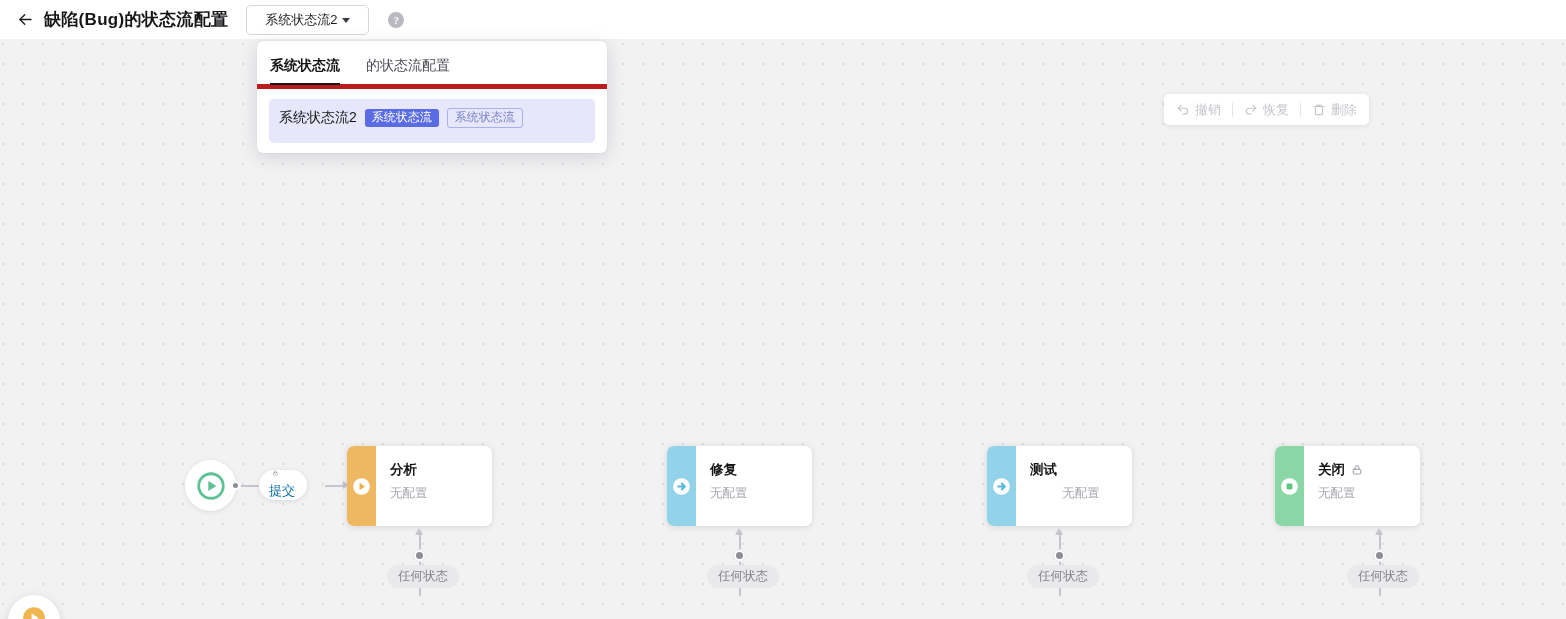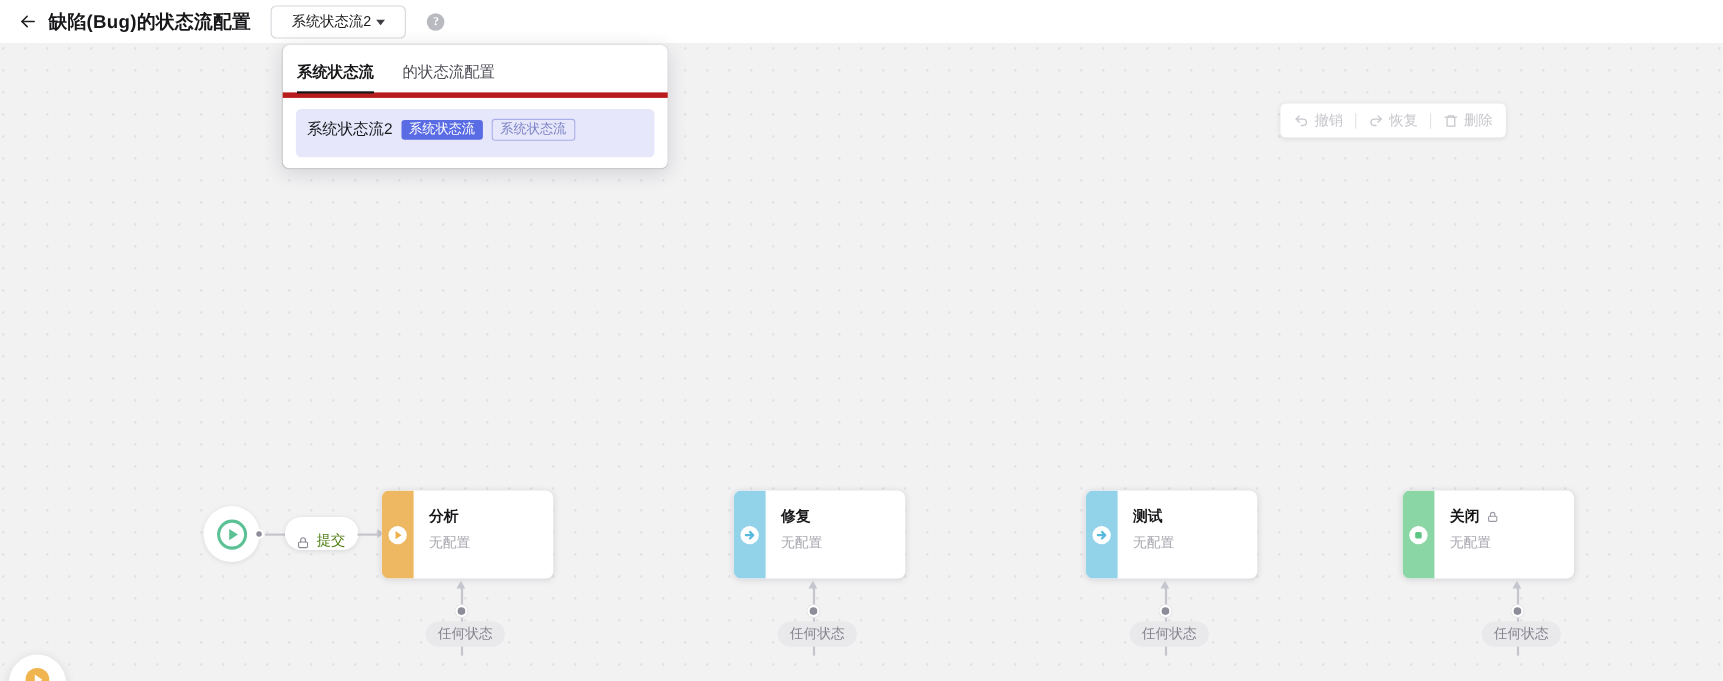--- a/index.html
+++ b/index.html
@@ -214,29 +214,30 @@
     border-left: 6px solid #c5c5cd;
   }
   .trans-pill {
     position: absolute;
     left: 259px; top: 431px;
     height: 30px;
     padding: 0 12px 0 10px;
     background: #fff;
     border-radius: 15px;
     box-shadow: 0 1px 5px rgba(30,30,50,.12);
-    display: flex; align-items: flex-end; gap: 6px;
+    display: flex; align-items: flex-start; gap: 6px;
     font-size: 13px;
-    color: #4d7c0f;
-    cursor: pointer;
+    color: #0369a1;
+    cursor: pointer;
+    flex-direction: column;
   }
   .node-card {
     position: absolute;
     top: 407px;
-    width: 156px; height: 80px;
+    width: 145px; height: 80px;
     background: #fff;
     border-radius: 7px;
     box-shadow: 0 1px 6px rgba(30,30,50,.13);
     display: flex;
     overflow: hidden;
     cursor: pointer;
   }
   .node-stripe {
     width: 29px;
     flex: none;
@@ -409,21 +410,21 @@
       <div class="node-sub">无配置</div>
     </div>
   </div>
   <div class="any-arrow" style="left:739px; top:495px; height:62px;"></div>
   <div class="any-arrow-head" style="left:735px; top:489px;"></div>
   <div class="any-dot" style="left:734px; top:511px;"></div>
   <div class="any-label" style="left:707px; top:526px;">
     <span>任何状态</span>
   </div>
 
-  <div class="node-card" style="left:987px;">
+  <div class="node-card" style="left:987px;text-align:center;">
     <div class="node-stripe" style="background:#93d3ea;">
       <svg width="21" height="21" viewBox="0 0 24 24">
         <circle cx="12" cy="12" r="9.5" fill="#ffffff"></circle>
         <path d="M8 12h7M12.3 8.6L15.8 12l-3.5 3.4" stroke="#56b8dc" stroke-width="2.2" fill="none" stroke-linecap="round" stroke-linejoin="round"></path>
       </svg>
     </div>
     <div class="node-body">
       <div class="node-title">
         <span>测试</span>
       </div>

